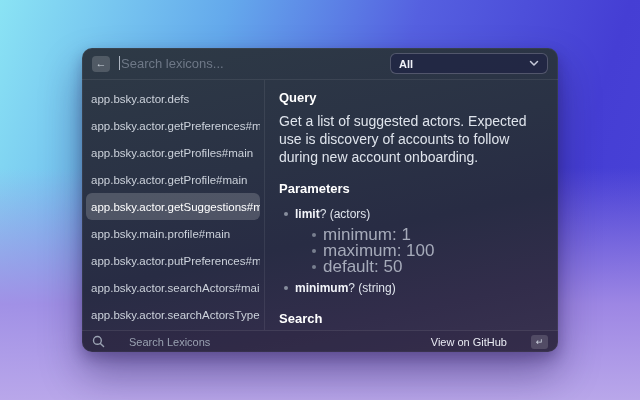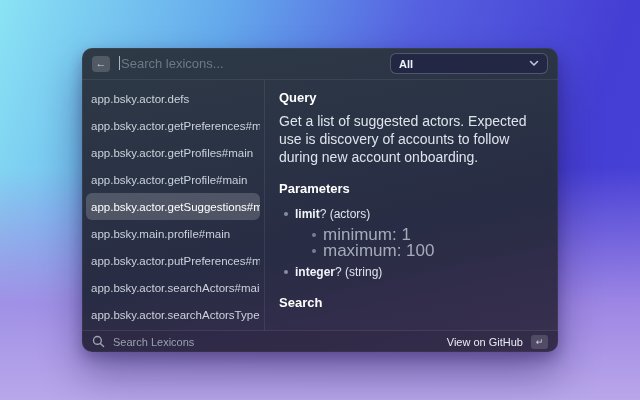--- a/index.html
+++ b/index.html
@@ -40,21 +40,21 @@
   .section-h { margin-top:14px; font-size:13px; font-weight:bold; color:#ffffff; line-height:18px; }
   ul.doc-list { list-style:none; margin-top:8px; }
   ul.doc-list > li { position:relative; padding-left:16px; line-height:16px; font-size:12px; color:#dfe4ec; margin-bottom:5px; }
   ul.doc-list > li::before { content:""; position:absolute; left:5px; top:6px; width:4px; height:4px; border-radius:50%; background:#878e9e; }
   .pname { font-weight:bold; color:#f2f4f9; }
   ul.sub-list { list-style:none; margin:5px 0 2px 14px; }
   ul.sub-list > li { position:relative; padding-left:14px; line-height:16px; font-size:17px; color:#a6abba; }
   ul.sub-list > li::before { content:""; position:absolute; left:3px; top:6px; width:4px; height:4px; border-radius:50%; background:#787f8f; }
   
   .bottombar { position:absolute; left:0; right:0; bottom:0; height:22px; border-top:1px solid rgba(255,255,255,.09);
-    display:flex; align-items:center; padding:0 10px; gap:8px; background:rgba(45,38,66,.35); }
+    display:flex; align-items:center; padding:0 10px; gap:24px; background:rgba(45,38,66,.35); }
   .footer-search-label { font-size:11px; color:#99a1b1; flex:1; }
   .github-link { font-size:11px; font-weight:normal; color:#e9ebf3; cursor:pointer; }
   .return-badge { width:17px; height:14px; border-radius:3px; background:rgba(255,255,255,.15); color:#ccd2de;
     font-size:9px; line-height:14px; text-align:center; }
   .icon-svg { display:block; }
 </style>
 </head>
 <body>
 
 <div class="bg"></div>
@@ -93,24 +93,25 @@
       <div class="doc-type">Query</div>
       <div class="doc-desc">Get a list of suggested actors. Expected use is discovery of accounts to follow during new account onboarding.</div>
 
       <div class="section-h">Parameters</div>
       <ul class="doc-list">
         <li>
           <span class="pname">limit</span><span>? (actors)</span>
           <ul class="sub-list">
             <li>minimum: 1</li>
             <li>maximum: 100</li>
+            <li>default: 50</li>
           </ul>
         </li>
         <li>
-          <span class="pname">integer</span><span>? (string)</span>
+          <span class="pname">minimum</span><span>? (string)</span>
         </li>
       </ul>
 
       <div class="section-h">Search</div>
 
     </div>
   </div>
 
   <div class="bottombar">
     <svg class="icon-svg" width="13" height="13" viewBox="0 0 13 13">

